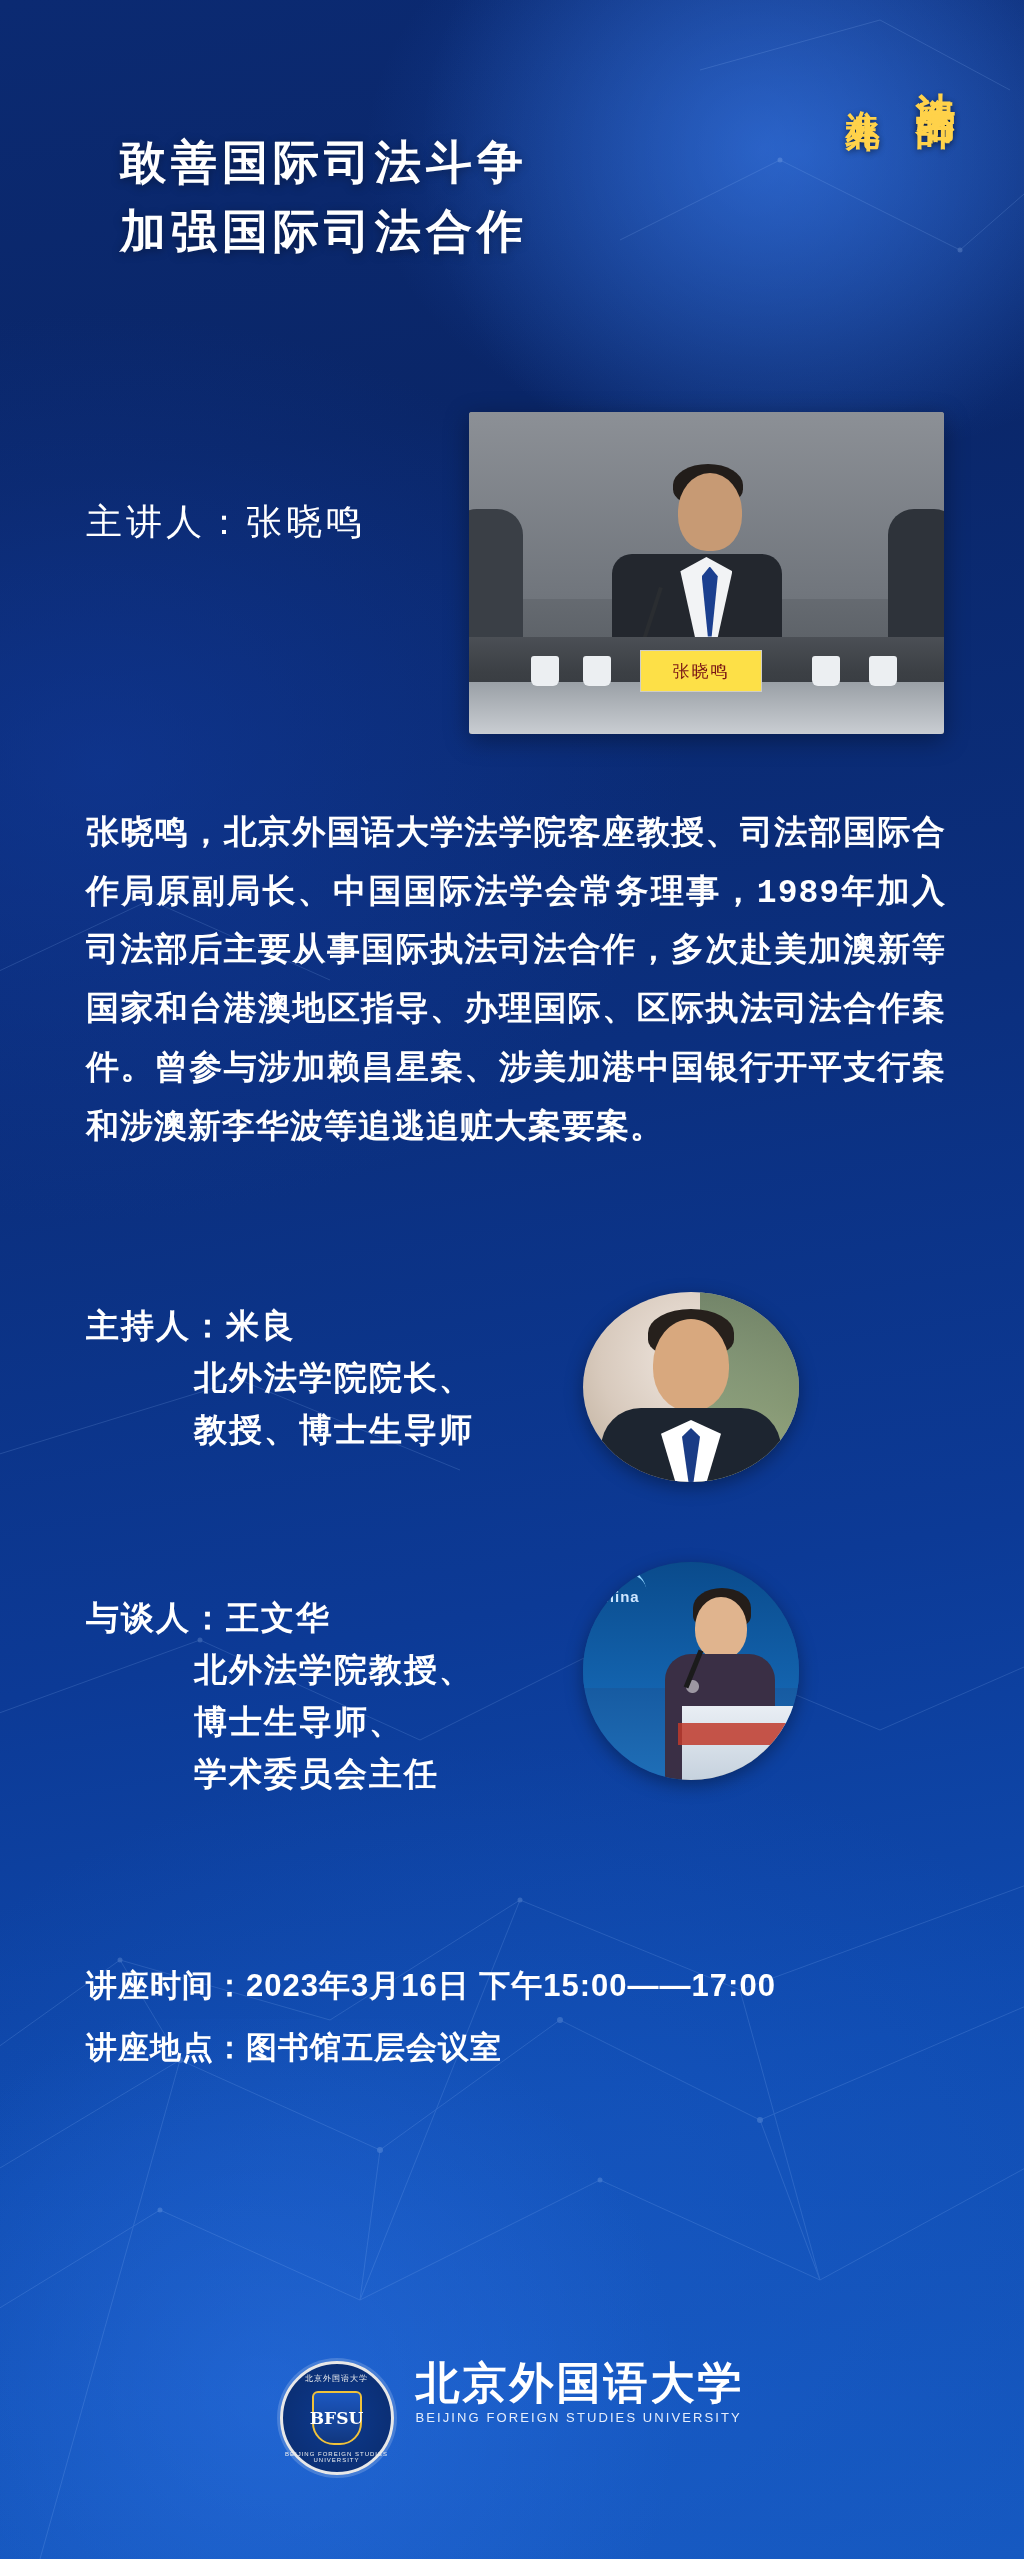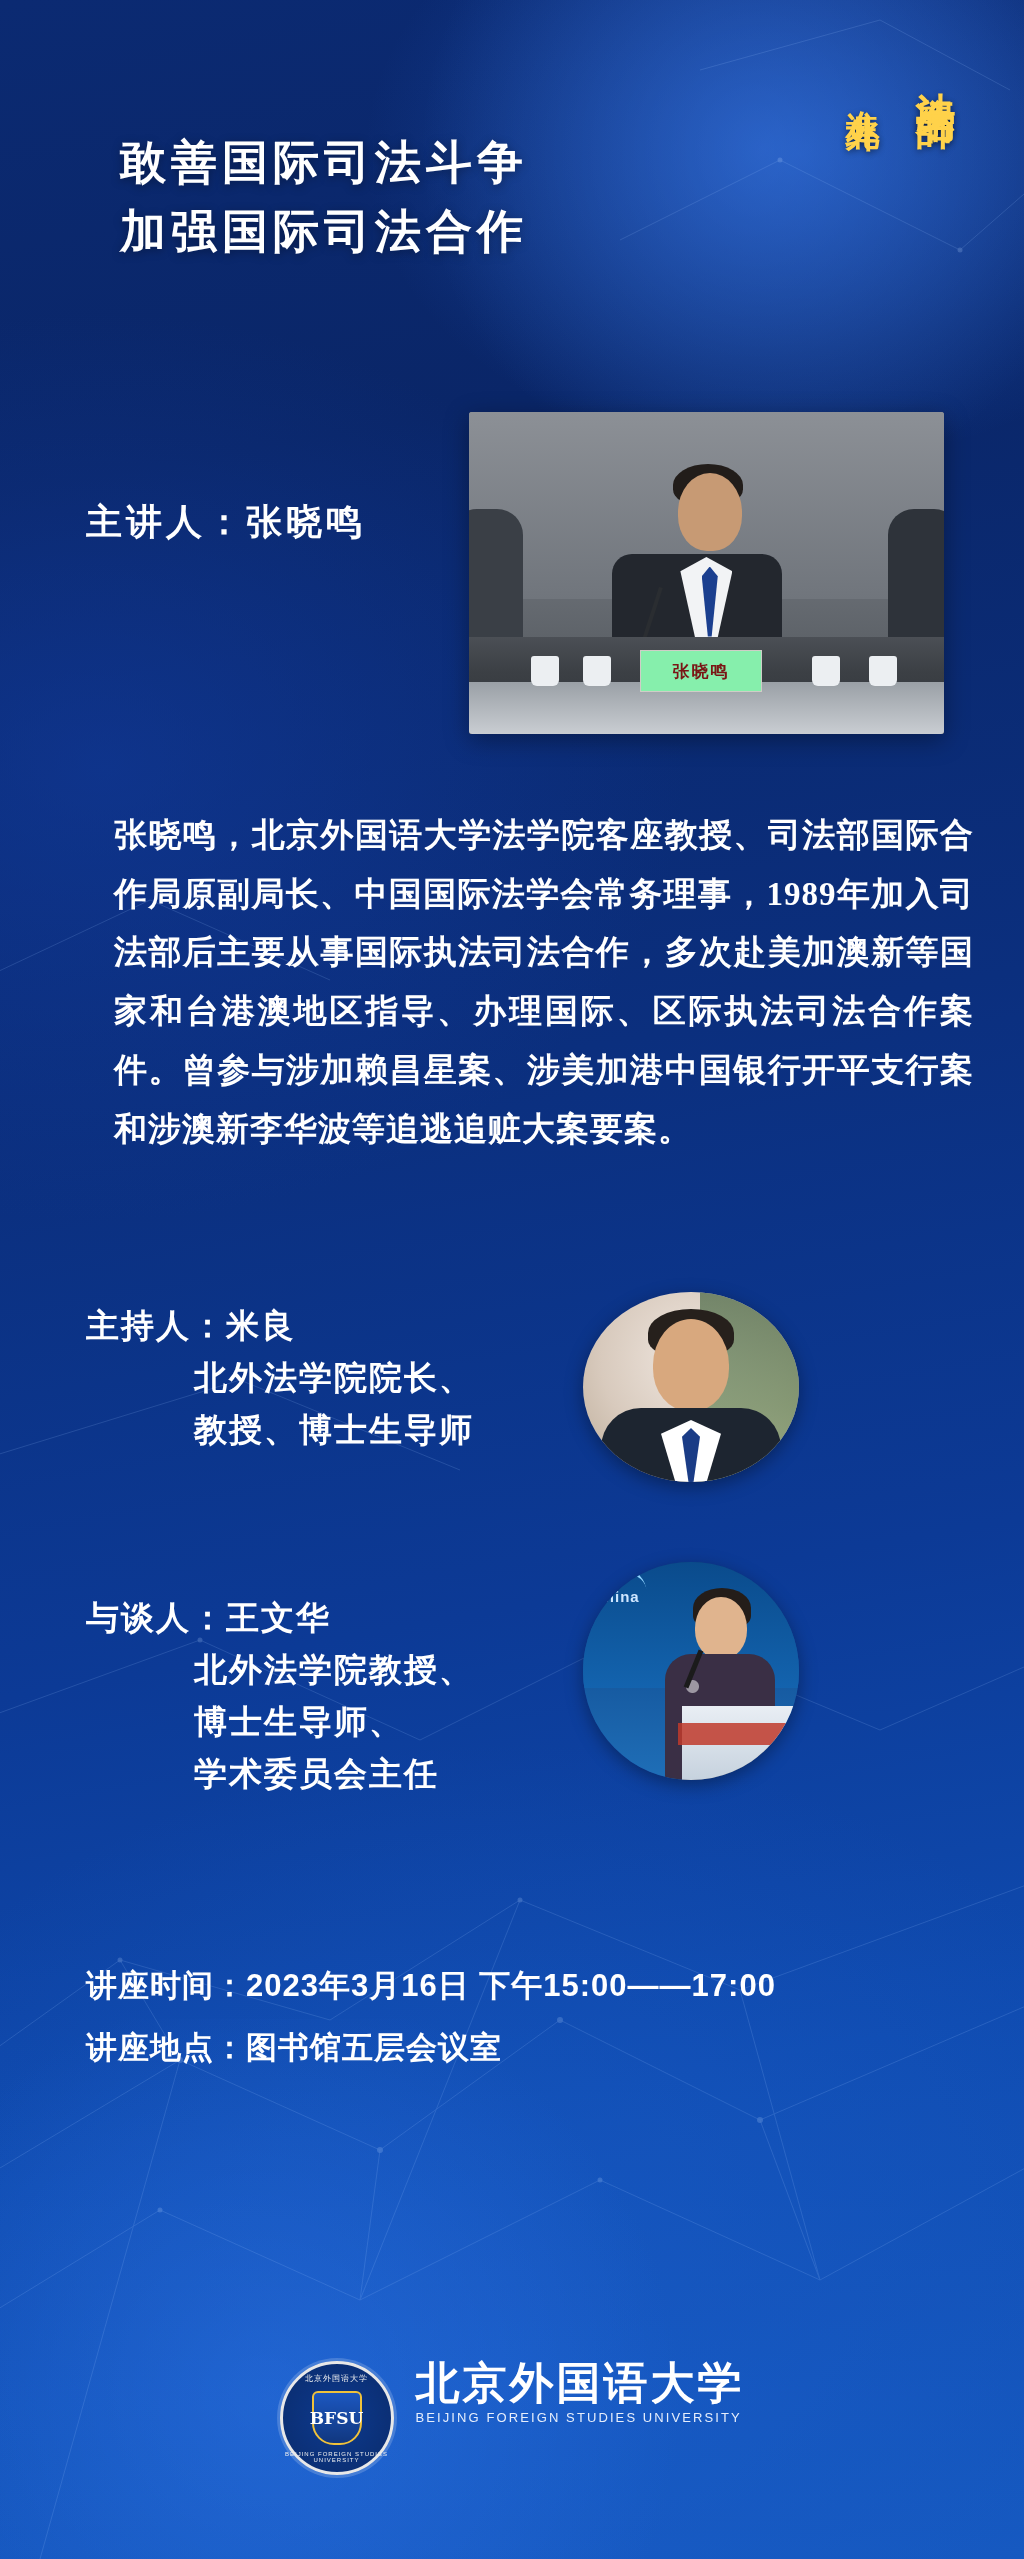--- a/index.html
+++ b/index.html
@@ -98,21 +98,21 @@
     text-shadow: 0 2px 6px rgba(0,0,0,0.4);
   }
 
   
   .speaker-label {
     position: absolute;
     left: 86px;
     top: 498px;
     color: #ffffff;
     font-size: 36px;
-    font-weight: bold;
+    font-weight: normal;
     letter-spacing: 4px;
     white-space: nowrap;
   }
   .photo-main {
     position: absolute;
     left: 469px;
     top: 412px;
     width: 475px;
     height: 322px;
     border-radius: 3px;
@@ -166,24 +166,24 @@
     clip-path: polygon(50% 0, 100% 14%, 62% 100%, 38% 100%, 0 14%);
   }
   .photo-main .mic {
     position: absolute; left: 38%; top: 54%;
     width: 4px; height: 58px; background: #2a2d31;
     transform: rotate(18deg);
   }
   .photo-main .nameplate {
     position: absolute; left: 36%; bottom: 13%;
     width: 120px; height: 40px;
-    background: #86efac;
+    background: #fde047;
     border: 1px solid #cfcdc7;
     display: flex; align-items: center; justify-content: center;
-    color: #7a1616; font-size: 17px; font-weight: bold; letter-spacing: 2px;
+    color: #7a1616; font-size: 17px; font-weight: normal; letter-spacing: 2px;
   }
   .photo-main .cup {
     position: absolute; bottom: 15%;
     width: 28px; height: 30px; background: #eceff2; border-radius: 3px 3px 6px 6px;
   }
   .photo-main .cup.c1 { left: 13%; }
   .photo-main .cup.c2 { left: 24%; }
   .photo-main .cup.c3 { right: 22%; }
   .photo-main .cup.c4 { right: 10%; }
   .photo-main .sidefig {
@@ -198,22 +198,21 @@
     position: absolute;
     left: 86px;
     top: 806px;
     width: 860px;
     color: #ffffff;
     font-size: 33px;
     font-weight: bold;
     line-height: 1.78;
     letter-spacing: 1px;
     text-align: justify;
-    font-family: Liberation Serif, serif;
-    margin-left: 28px;
+    font-family: Liberation Mono, monospace;
   }
 
   
   .host-block {
     position: absolute;
     left: 86px;
     top: 1300px;
     width: 470px;
   }
   .role-row {

